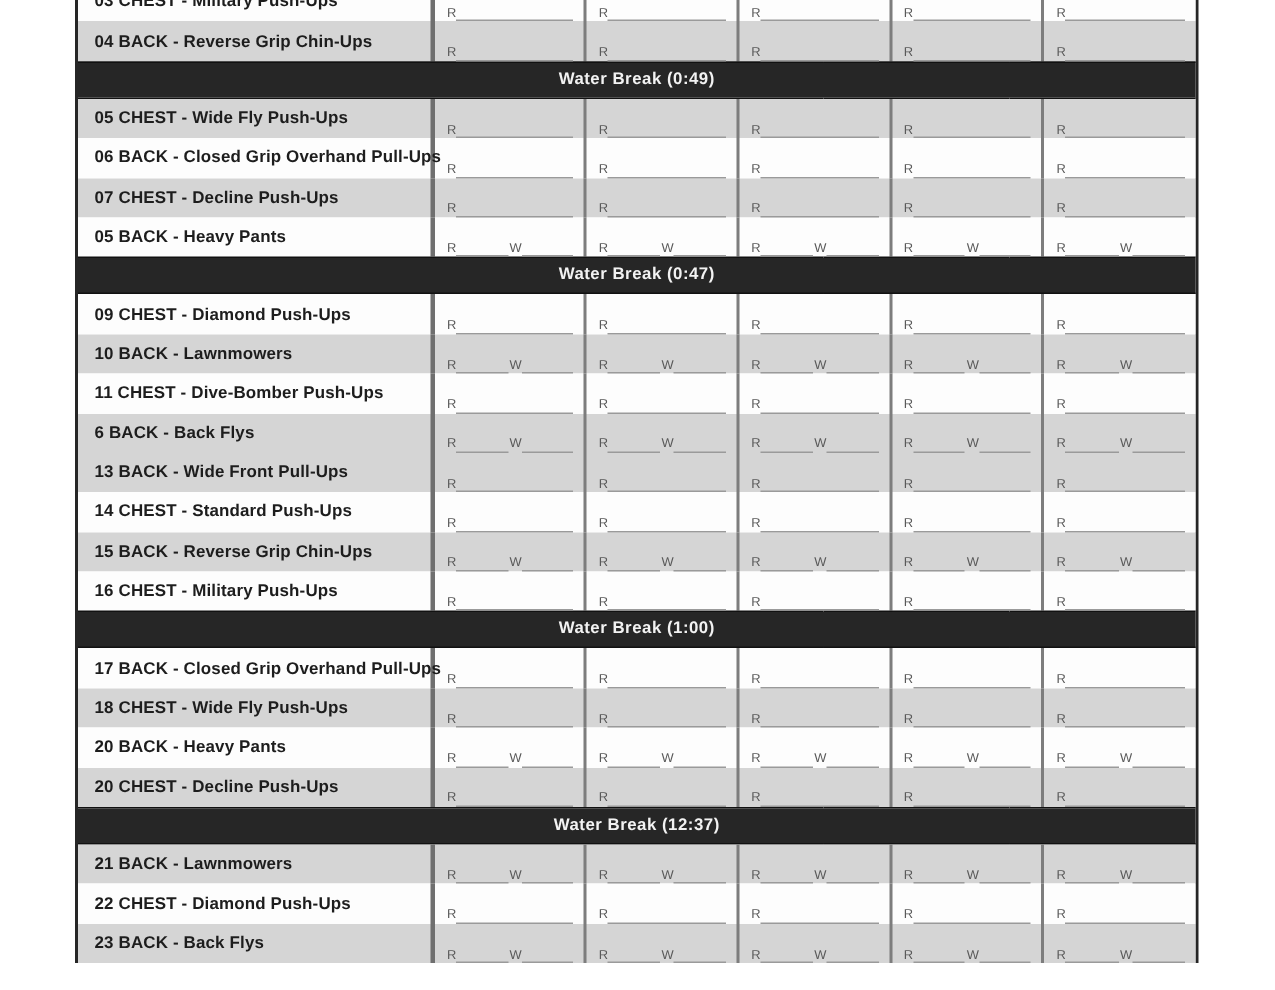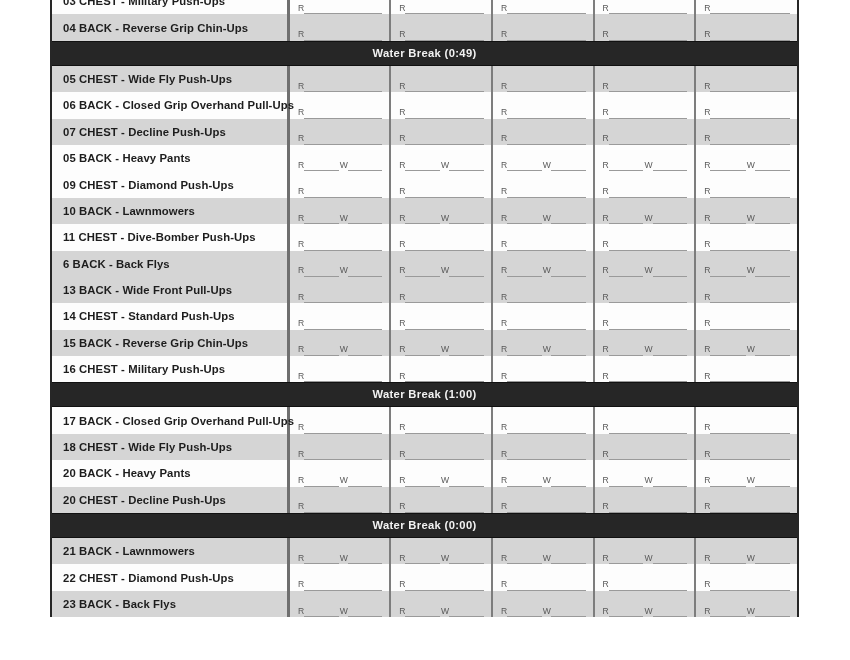--- a/index.html
+++ b/index.html
@@ -319,20 +319,29 @@
               <div class="fieldwrap">
                 <span class="flabel">R</span>
                 <span class="fline wgap"></span>
                 <span class="flabel">W</span>
                 <span class="fline"></span>
               </div>
             </td>
           </tr>
         </tbody>
       </table>
+      <table class="exgrid">
+        <tbody>
+          <tr class="breakrow">
+            <td colspan="6">
+              <div class="breakinner">Water Break (0:47)</div>
+            </td>
+          </tr>
+        </tbody>
+      </table>
     </div>
     <div class="block">
       <table class="exgrid">
         <tbody>
           <tr class="exrow plain">
             <td class="namecell">09 CHEST - Diamond Push-Ups</td>
             <td class="setcell">
               <div class="fieldwrap">
                 <span class="flabel">R</span>
                 <span class="fline"></span>
@@ -786,21 +795,21 @@
                 <span class="fline"></span>
               </div>
             </td>
           </tr>
         </tbody>
       </table>
       <table class="exgrid">
         <tbody>
           <tr class="breakrow">
             <td colspan="6">
-              <div class="breakinner">Water Break (0:00)</div>
+              <div class="breakinner">Water Break (12:37)</div>
             </td>
           </tr>
         </tbody>
       </table>
     </div>
     <div class="block">
       <table class="exgrid">
         <tbody>
           <tr class="exrow shade">
             <td class="namecell">21 BACK - Lawnmowers</td>

